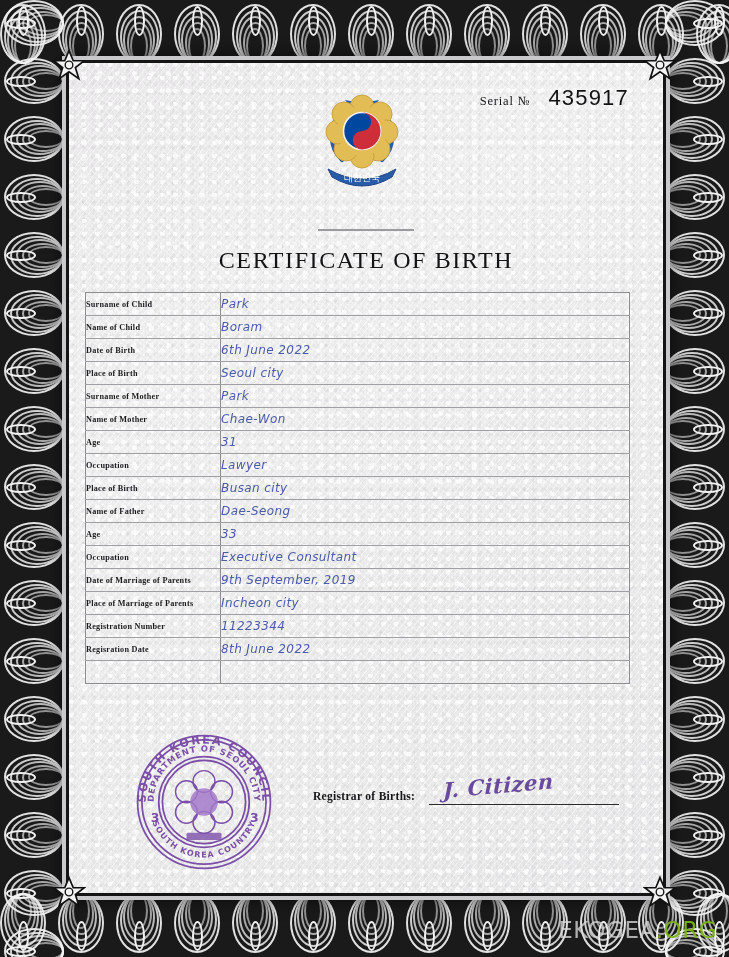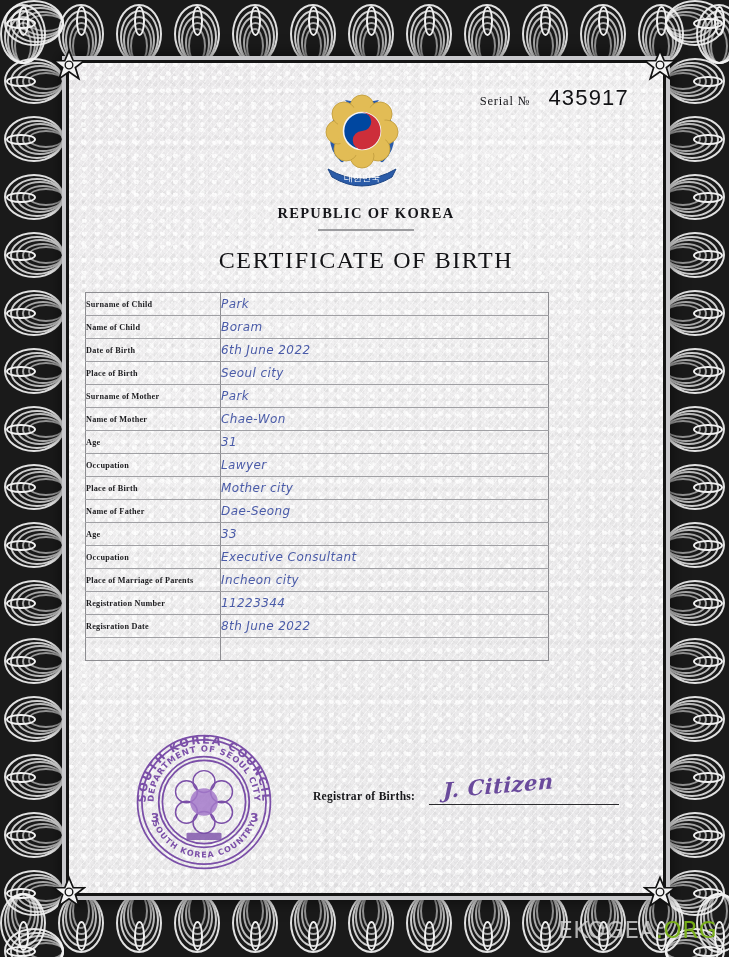--- a/index.html
+++ b/index.html
@@ -149,21 +149,21 @@
     font-size: 24px;
     letter-spacing: 1.6px;
     color: #131316;
   }
 
   
   #fields-table {
     position: absolute;
     left: 16px;
     top: 229px;
-    width: 464px;
+    width: 545px;
     border: 1px solid #8d8d91;
     border-collapse: collapse;
     background: transparent;
   }
   #fields-table tr { height: 23px; }
   #fields-table td {
     border-bottom: 1px solid #a0a0a4;
     padding: 0;
     vertical-align: middle;
   }
@@ -675,21 +675,20 @@
         <circle cx="56" cy="50" r="25" fill="#e2bc55"></circle>
 
         <circle cx="56" cy="50" r="18.5" fill="#0047a0" stroke="#f4f4f4" stroke-width="1.6"></circle>
         <path d="M56 31.5 A18.5 18.5 0 0 1 56 68.5 A9.25 9.25 0 0 1 56 50 A9.25 9.25 0 0 0 56 31.5 Z" fill="#cd2e3a"></path>
 
         <path d="M22 88 Q56 108 90 88 L86 96 Q56 114 26 96 Z" fill="#2a5ba8" stroke="#1d4585" stroke-width="1"></path>
         <text x="56" y="100" font-family="'DejaVu Sans', sans-serif" font-size="9" fill="#ffffff" text-anchor="middle">대한민국</text>
       </svg>
     </div>
 
-    <div id="country-line">REPUBLIC OF KOREA</div>
     <div id="header-rule"></div>
     <div id="doc-title">CERTIFICATE OF BIRTH</div>
 
     <table id="fields-table">
       <tbody id="fields-body">
           <tr>
             <td class="lbl-cell">Surname of Child</td>
             <td class="val-cell">Park</td>
           </tr>
           <tr>
@@ -715,33 +714,37 @@
           <tr>
             <td class="lbl-cell">Age</td>
             <td class="val-cell">31</td>
           </tr>
           <tr>
             <td class="lbl-cell">Occupation</td>
             <td class="val-cell">Lawyer</td>
           </tr>
           <tr>
             <td class="lbl-cell">Place of Birth</td>
-            <td class="val-cell">Mother city</td>
+            <td class="val-cell">Busan city</td>
           </tr>
           <tr>
             <td class="lbl-cell">Name of Father</td>
             <td class="val-cell">Dae-Seong</td>
           </tr>
           <tr>
             <td class="lbl-cell">Age</td>
             <td class="val-cell">33</td>
           </tr>
           <tr>
             <td class="lbl-cell">Occupation</td>
             <td class="val-cell">Executive Consultant</td>
+          </tr>
+          <tr>
+            <td class="lbl-cell">Date of Marriage of Parents</td>
+            <td class="val-cell"> 9th September, 2019</td>
           </tr>
           <tr>
             <td class="lbl-cell">Place of Marriage of Parents</td>
             <td class="val-cell">Incheon city</td>
           </tr>
           <tr>
             <td class="lbl-cell">Registration Number</td>
             <td class="val-cell">11223344</td>
           </tr>
           <tr>

